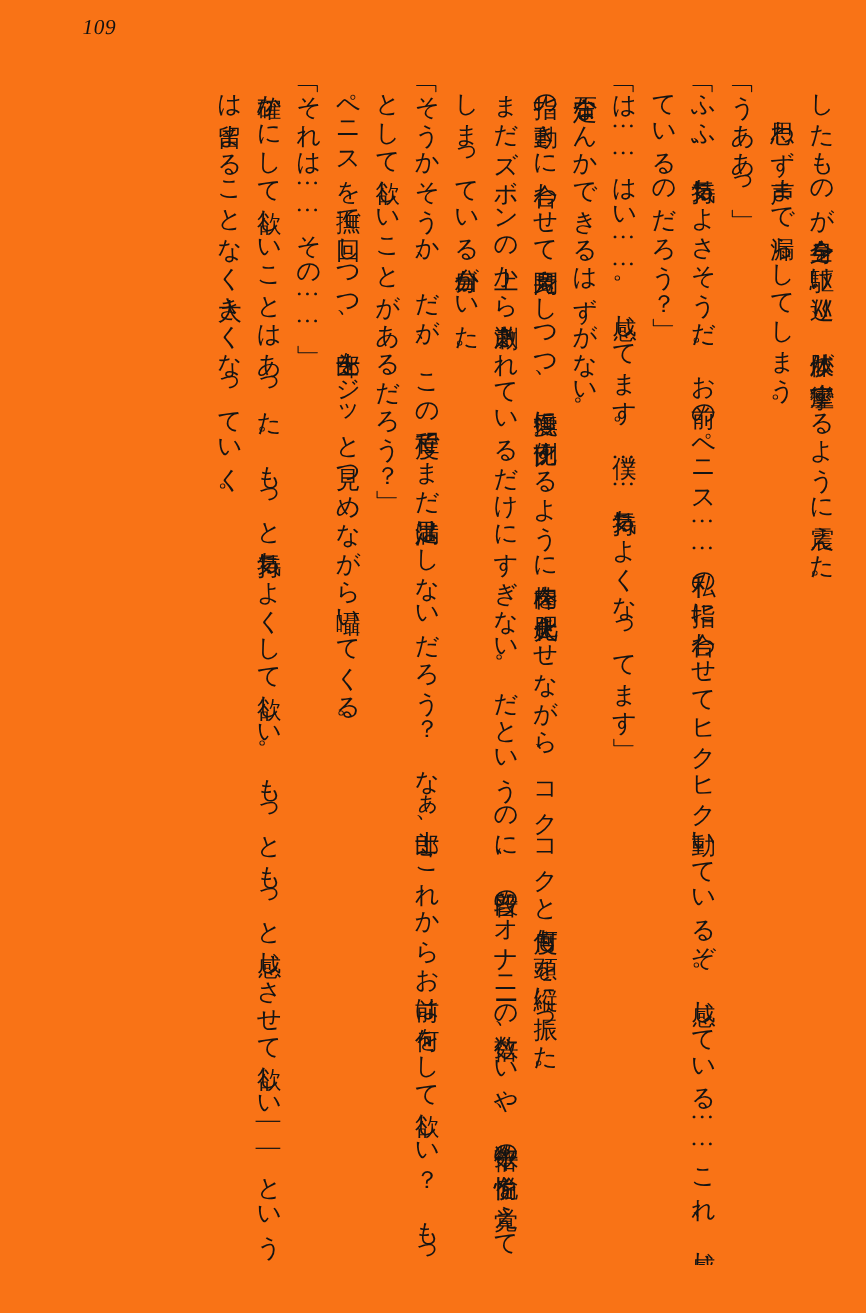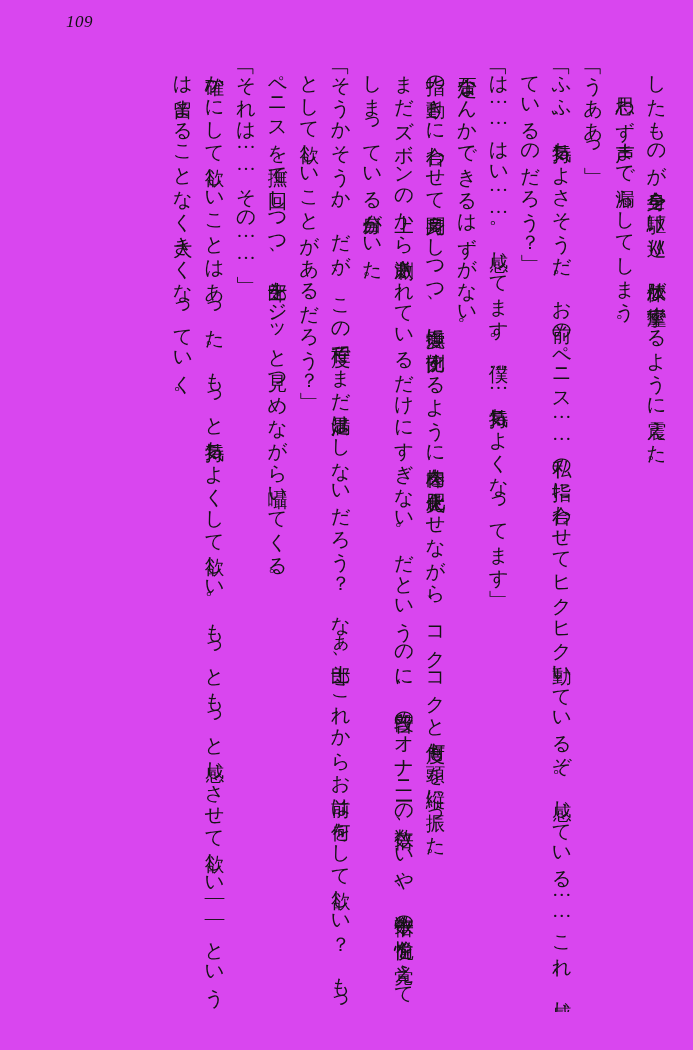--- a/index.html
+++ b/index.html
@@ -14,21 +14,21 @@
     color: #1a1a1a;
     position: relative;
     overflow: hidden;
   }
   .page {
     position: absolute;
     top: 0;
     left: 0;
     width: 693px;
     height: 1050px;
-    background: #d946ef;
+    background: #f97316;
   }
   .page-number {
     position: absolute;
     top: 12px;
     left: 66px;
     font-family: "Liberation Serif", "DejaVu Serif", serif;
     font-style: italic;
     font-size: 17px;
     color: #111;
     letter-spacing: 0.5px;

